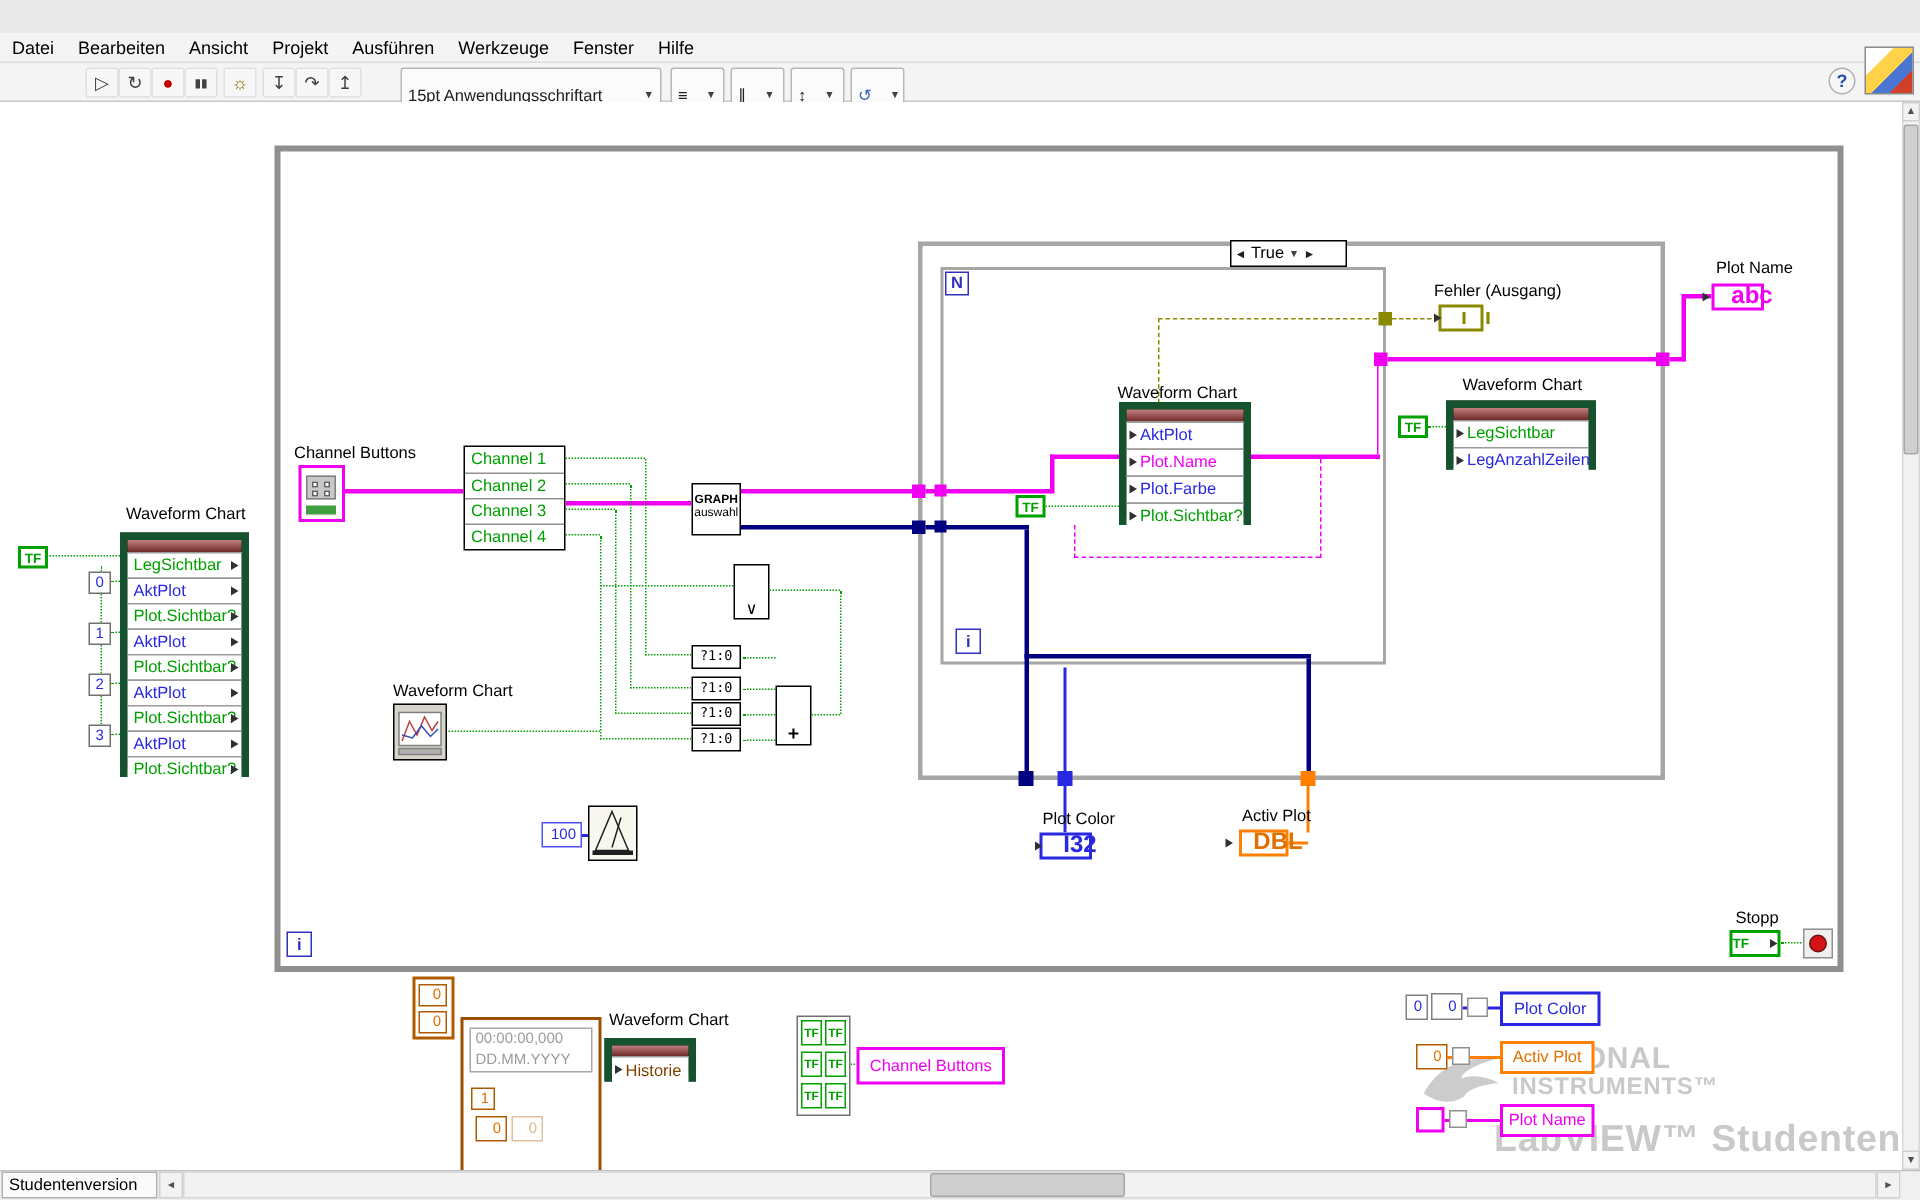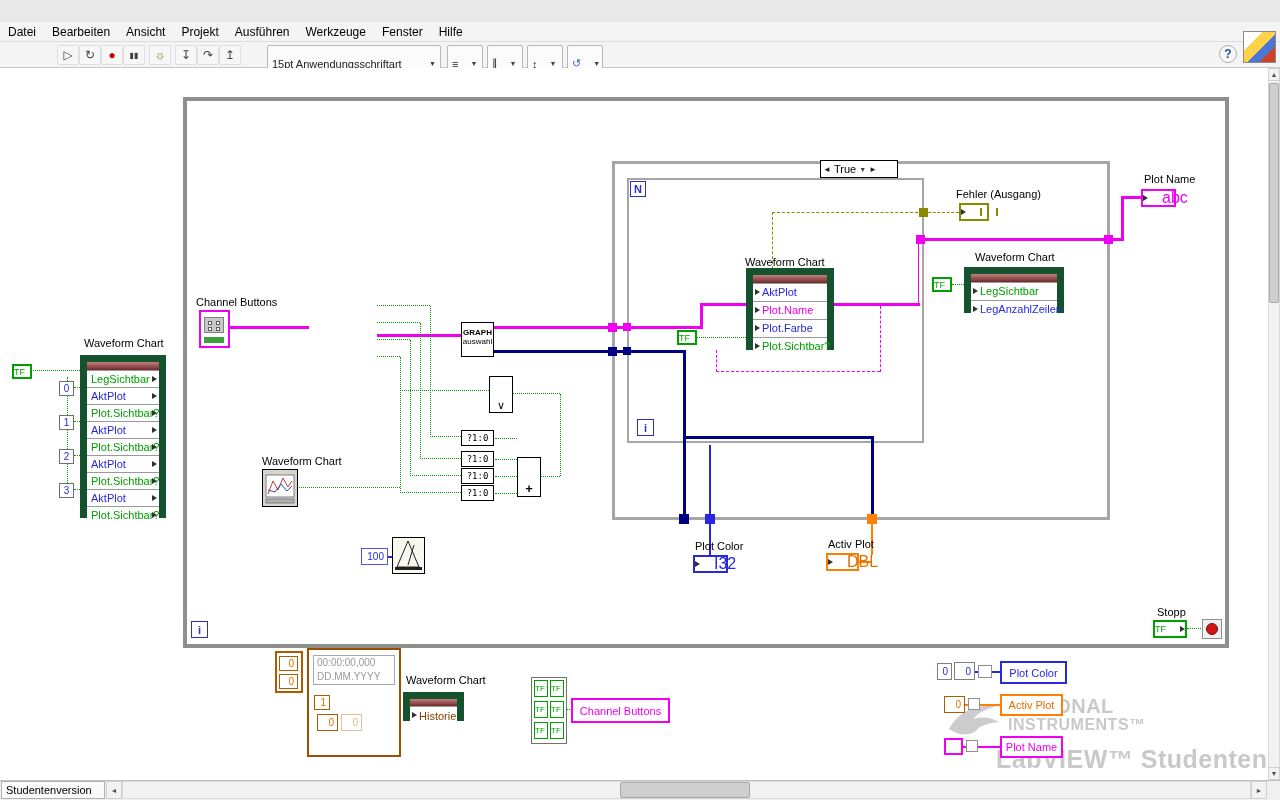--- a/index.html
+++ b/index.html
@@ -32,31 +32,31 @@
   
   .struct{position:absolute;background:transparent}
   .while{border:4px solid #8f8f8f}
   .case{border:3px solid #a6a6a6}
   .forloop{border:2px solid #a6a6a6}
   .iter{position:absolute;background:#fff;border:1px solid #3030c0;color:#3030c0;font-weight:bold;font-size:11px;display:flex;align-items:center;justify-content:center}
   .case-sel{position:absolute;display:flex;align-items:center;background:#fff;border:1px solid #000;font-size:10px;padding:0 2px;gap:3px}
   .case-sel .selarrow{font-size:8px;color:#202020}
   .case-sel .selval{font-size:11px;color:#000}
   
-  .pnode{position:absolute;background:#000000;border:7px solid #14532d}
+  .pnode{position:absolute;background:#000000;border:5px solid #14532d}
   .pheader{height:8px;background:linear-gradient(180deg,#c08080,#702828)}
   .prow{position:relative;height:17px;line-height:16px;font-size:11px;padding:0 9px 0 4px;border-top:1px solid #9a9a9a;white-space:nowrap;background:#fff}
   .prow.h18{height:18px;line-height:17px}
   .prow.h19{height:34px;line-height:18px}
   .prow.read::after{content:"";position:absolute;right:2px;top:5px;border-left:5px solid #303030;border-top:3px solid transparent;border-bottom:3px solid transparent}
   .prow.write::before{content:"";position:absolute;left:2px;top:5px;border-left:5px solid #303030;border-top:3px solid transparent;border-bottom:3px solid transparent}
   .prow.write{padding:0 4px 0 9px}
   .c-green{color:#00a000}.c-blue{color:#2828e0}.c-pink{color:#f000f0}.c-orange{color:#e07000}.c-brown{color:#804000}
   
-  .term{position:absolute;background:#fff;display:flex;align-items:center;justify-content:space-between;font-weight:normal;gap:14px}
+  .term{position:absolute;background:#fff;display:flex;align-items:center;justify-content:center;font-weight:bold;gap:14px}
   .tf{border:2px solid #00a000;color:#00a000;font-size:9px}
   .tri-r{width:0;height:0;border-left:5px solid #303030;border-top:3px solid transparent;border-bottom:3px solid transparent;flex:none}
   .idx{position:absolute;background:#fff;border:1px solid #707070;color:#2828e0;font-size:10px;display:flex;align-items:center;justify-content:center}
   .lbl{position:absolute;font-size:11px;color:#000;white-space:nowrap}
   .valbox{position:absolute;background:#fff;display:flex;align-items:center;justify-content:flex-end;padding-right:3px;font-size:10px}
   .localbox{position:absolute;background:#fff;display:flex;align-items:center;justify-content:center;font-size:11px}
   .iconbox{position:absolute;background:#fff;border:1px solid #000}
   .listrow{height:17px;line-height:16px;font-size:11px;color:#00a000;padding-left:4px;border-top:1px solid #909090;background:#fff}
   .listrow:first-child{border-top:none}
   
@@ -245,20 +245,26 @@
   <div class="iconbox" style="left:199px;top:310px;width:31px;height:38px;border:2px solid #f000f0">
     <div class="abs" style="left:3px;top:5px;width:20px;height:16px;background:#c8c8c8;border:1px solid #808080">
       <div class="abs" style="left:3px;top:3px;width:4px;height:4px;background:#fff;border:1px solid #606060"></div>
       <div class="abs" style="left:11px;top:3px;width:4px;height:4px;background:#fff;border:1px solid #606060"></div>
       <div class="abs" style="left:3px;top:9px;width:4px;height:4px;background:#fff;border:1px solid #606060"></div>
       <div class="abs" style="left:11px;top:9px;width:4px;height:4px;background:#fff;border:1px solid #606060"></div>
     </div>
     <div class="abs" style="left:3px;top:25px;width:20px;height:6px;background:#40a040"></div>
   </div>
 
+  <div class="iconbox" style="left:309px;top:297px;width:68px;height:70px">
+    <div class="listrow">Channel 1</div>
+    <div class="listrow">Channel 2</div>
+    <div class="listrow">Channel 3</div>
+    <div class="listrow">Channel 4</div>
+  </div>
 
   <div class="iconbox" style="left:461px;top:322px;width:33px;height:35px;text-align:center">
     <div style="font-size:8px;font-weight:bold;margin-top:5px">GRAPH</div>
     <div style="font-size:8px">auswahl</div>
   </div>
 
   <div class="lbl" style="left:262px;top:455px">Waveform Chart</div>
   <div class="iconbox" style="left:262px;top:469px;width:36px;height:38px;background:#d8d4cc">
     <svg width="34" height="36">
       <rect x="3" y="5" width="28" height="22" fill="#ffffff" stroke="#808080"></rect>
@@ -337,21 +343,21 @@
     <span class="tri-r"></span>
   </div>
   <div class="redbtn" style="left:1202px;top:619px">
     <span class="dot"></span>
   </div>
 
   <div class="abs" style="left:275px;top:651px;width:28px;height:42px;border:2px solid #b05a00;background:#fff">
     <div class="valbox" style="left:2px;top:3px;width:19px;height:15px;border:1px solid #b05a00;color:#e07000">0</div>
     <div class="valbox" style="left:2px;top:21px;width:19px;height:15px;border:1px solid #b05a00;color:#e07000">0</div>
   </div>
-  <div class="abs" style="left:307px;top:648px;width:94px;height:109px;border:2px solid #9a5000;background:#fff">
+  <div class="abs" style="left:307px;top:678px;width:94px;height:109px;border:2px solid #9a5000;background:#fff">
     <div class="abs" style="left:4px;top:5px;width:82px;height:30px;border:1px solid #a8a8a8;color:#9a9a9a;font-size:10px;line-height:14px;padding-left:3px">
       <div>00:00:00,000</div>
       <div>DD.MM.YYYY</div>
     </div>
     <div class="valbox" style="left:5px;top:45px;width:16px;height:15px;border:1px solid #b05a00;color:#e07000">1</div>
     <div class="valbox" style="left:8px;top:64px;width:21px;height:17px;border:1px solid #b05a00;color:#e07000">0</div>
     <div class="valbox" style="left:32px;top:64px;width:21px;height:17px;border:1px solid #e0c0a0;color:#d8b890">0</div>
   </div>
 
   <div class="lbl" style="left:406px;top:674px">Waveform Chart</div>

